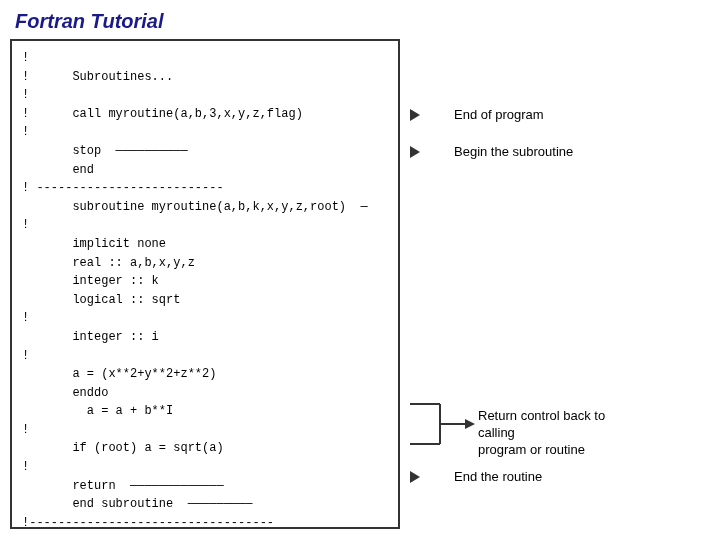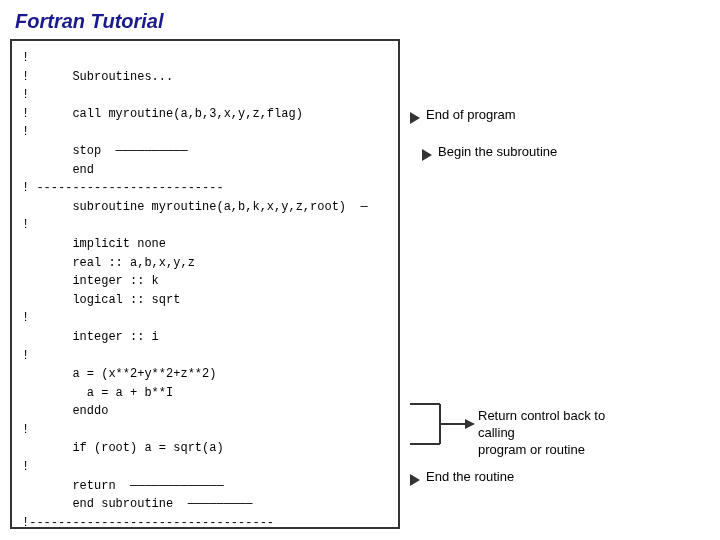--- a/index.html
+++ b/index.html
@@ -45,22 +45,23 @@
     .annotations {
       display: flex;
       flex-direction: column;
       margin-left: 10px;
       position: relative;
       flex: 1;
     }
 
     .annotation {
       display: flex;
-      align-items: flex-end;
+      align-items: center;
       position: absolute;
+      gap: 28px;
     }
 
     .annotation-text {
       font-size: 13px;
       color: #000;
       font-family: Arial, sans-serif;
       margin-left: 6px;
       line-height: 1.3;
     }
 
@@ -75,21 +76,21 @@
       vertical-align: middle;
     }
 
     .annotation-1 {
       top: 68px;
       left: 0;
     }
 
     .annotation-2 {
       top: 105px;
-      left: 12px;
+      left: 0;
     }
   </style>
 </head>
 <body>
 
 <div class="page-title">Fortran Tutorial</div>
 
 <div class="main-container">
   <div class="code-box">
     <div class="code-line">!</div>
@@ -103,22 +104,22 @@
     <div class="code-line">       subroutine myroutine(a,b,k,x,y,z,root)  —</div>
     <div class="code-line">!</div>
     <div class="code-line">       implicit none</div>
     <div class="code-line">       real :: a,b,x,y,z</div>
     <div class="code-line">       integer :: k</div>
     <div class="code-line">       logical :: sqrt</div>
     <div class="code-line">!</div>
     <div class="code-line">       integer :: i</div>
     <div class="code-line">!</div>
     <div class="code-line">       a = (x**2+y**2+z**2)</div>
+    <div class="code-line">       enddo</div>
     <div class="code-line">         a = a + b**I</div>
-    <div class="code-line">       enddo</div>
     <div class="code-line">!</div>
     <div class="code-line">       if (root) a = sqrt(a)</div>
     <div class="code-line">!</div>
     <div class="code-line">       return  —————————————</div>
     <div class="code-line">       end subroutine  —————————</div>
     <div class="code-line">!----------------------------------</div>
   </div>
 
   <div class="annotations">
 

